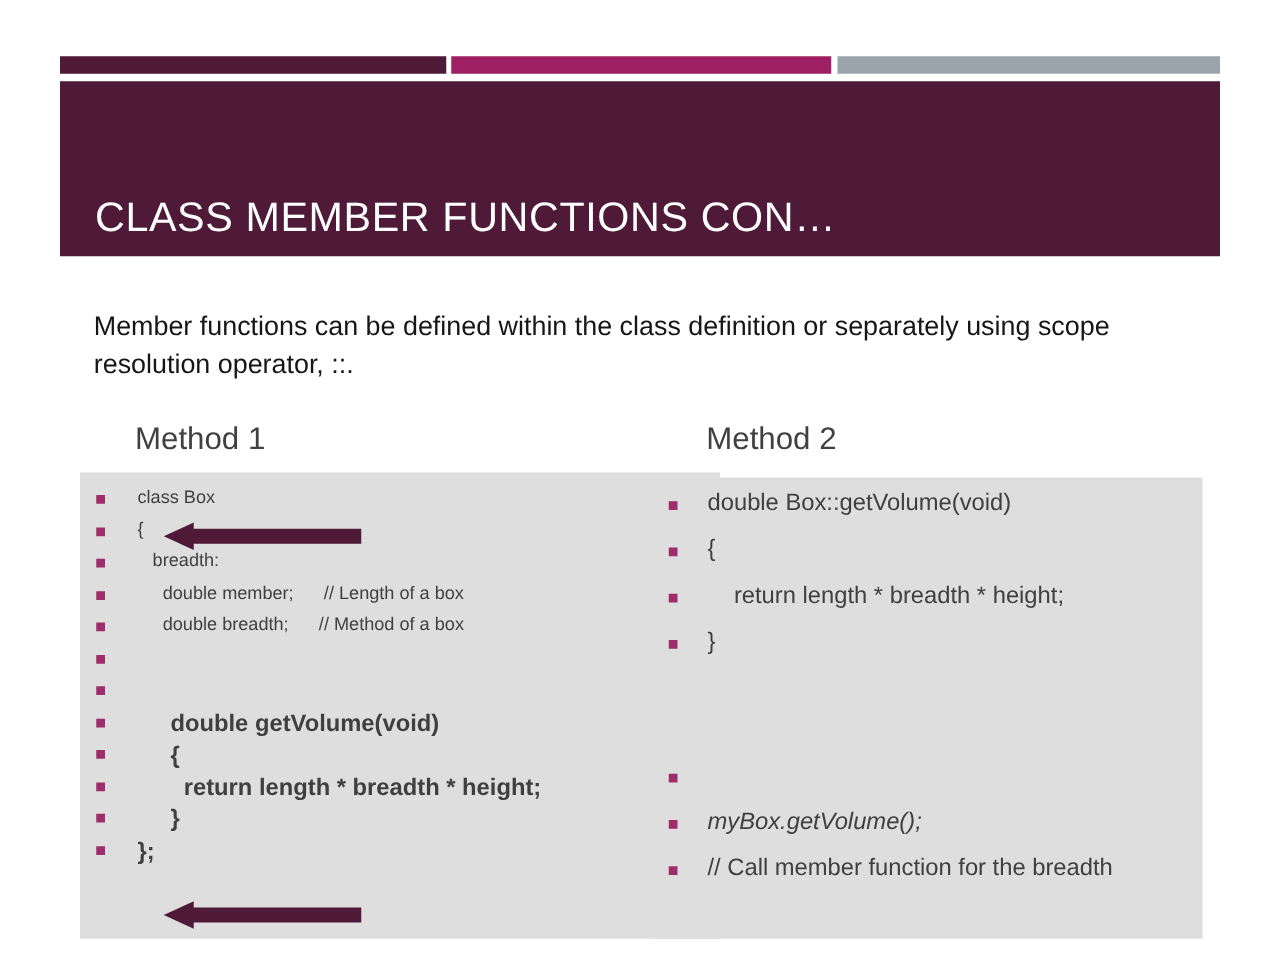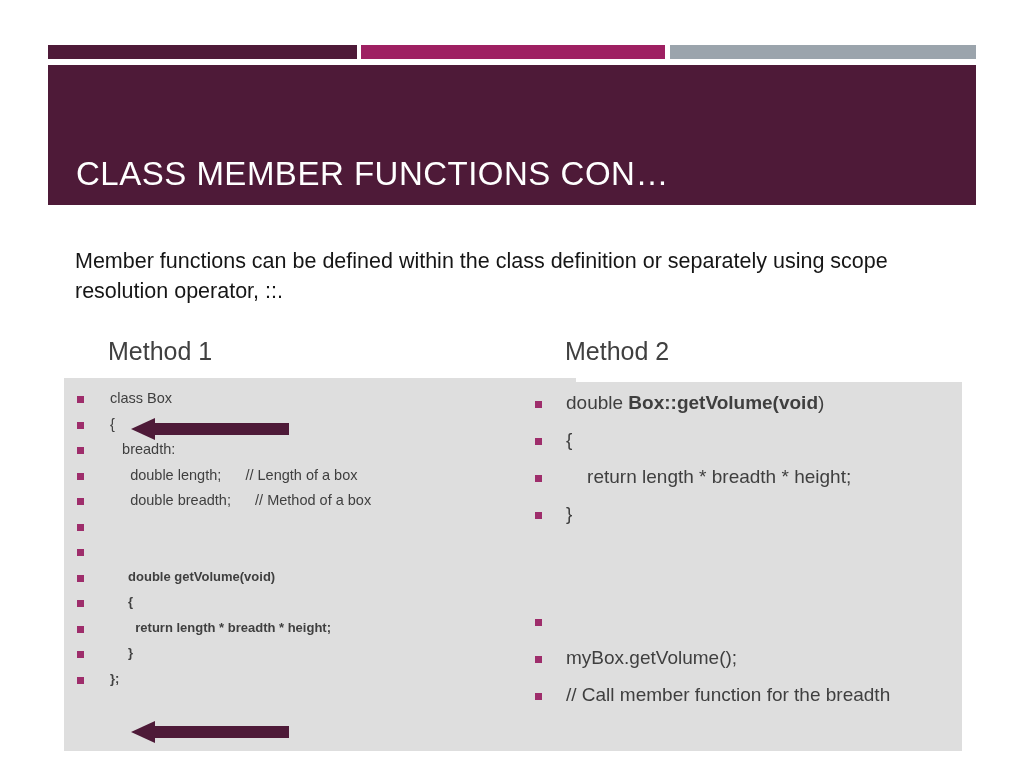--- a/index.html
+++ b/index.html
@@ -89,21 +89,21 @@
   }
   .codetext {
     position: absolute;
     white-space: pre;
     color: #3F3F3F;
   }
 
   
   .panel.left .bullet   { left: 13px; }
   .panel.left .codetext { left: 46px; font-size: 14.5px; }
-  .panel.left .codetext.b { font-weight: bold; font-size: 13px; }
+  .panel.left .codetext.b { font-weight: bold; font-size: 19px; }
 
   
   .panel.right .bullet   { left: 13px; }
   .panel.right .codetext { left: 44px; font-size: 19px; }
 
   
   .arrow {
     position: absolute;
     height: 22px;
   }
@@ -152,45 +152,45 @@
     <div class="shaft" style="width:140px;"></div>
     <div class="head"></div>
   </div>
 <div class="bullet" style="top: 18px;"></div>
     <div class="codetext" style="top: 12px;">class Box</div>
     <div class="bullet" style="top: 43.5px;"></div>
     <div class="codetext" style="top: 37.5px;">{</div>
     <div class="bullet" style="top: 69px;"></div>
     <div class="codetext" style="top: 63px;">   breadth:</div>
     <div class="bullet" style="top: 94.5px;"></div>
-    <div class="codetext" style="top: 88.5px;">     double length;      // Length of a box</div>
+    <div class="codetext" style="top: 88.5px;">     double member;      // Length of a box</div>
     <div class="bullet" style="top: 120px;"></div>
     <div class="codetext" style="top: 114px;">     double breadth;      // Method of a box</div>
     <div class="bullet" style="top: 145.5px;"></div>
     <div class="bullet" style="top: 171px;"></div>
     <div class="codetext" style="top: 165px;"></div>
     <div class="bullet" style="top: 196.5px;"></div>
     <div class="codetext b" style="top: 190.5px;">     double getVolume(void)</div>
     <div class="bullet" style="top: 222px;"></div>
     <div class="codetext b" style="top: 216px;">     {</div>
     <div class="bullet" style="top: 247.5px;"></div>
     <div class="codetext b" style="top: 241.5px;">       return length * breadth * height;</div>
     <div class="bullet" style="top: 273px;"></div>
     <div class="codetext b" style="top: 267px;">     }</div>
     <div class="bullet" style="top: 298.5px;"></div>
     <div class="codetext b" style="top: 292.5px;">};</div>
   </div>
 
 <div class="panel right" id="right-panel">
     <div class="bullet" style="top: 19px;"></div>
-    <div class="codetext" style="top: 10px;"><span>double </span><span style="font-weight: bold;">Box::getVolume(void</span><span>)</span></div>
+    <div class="codetext" style="top: 10px;"><span>double </span><span style="font-weight: normal;">Box::getVolume(void</span><span>)</span></div>
     <div class="bullet" style="top: 56px;"></div>
     <div class="codetext" style="top: 47px;"><span>{</span></div>
     <div class="bullet" style="top: 93px;"></div>
     <div class="codetext" style="top: 84px;"><span>    return length * breadth * height;</span></div>
     <div class="bullet" style="top: 130px;"></div>
     <div class="codetext" style="top: 121px;"><span>}</span></div>
     <div class="bullet" style="top: 237px;"></div>
     <div class="bullet" style="top: 274px;"></div>
-    <div class="codetext" style="top: 265px;"><span>myBox.getVolume();</span></div>
+    <div class="codetext" style="top: 265px; font-style: italic;"><span>myBox.getVolume();</span></div>
     <div class="bullet" style="top: 311px;"></div>
     <div class="codetext" style="top: 302px;"><span>// Call member function for the breadth</span></div>
   </div>
 
 </body></html>

